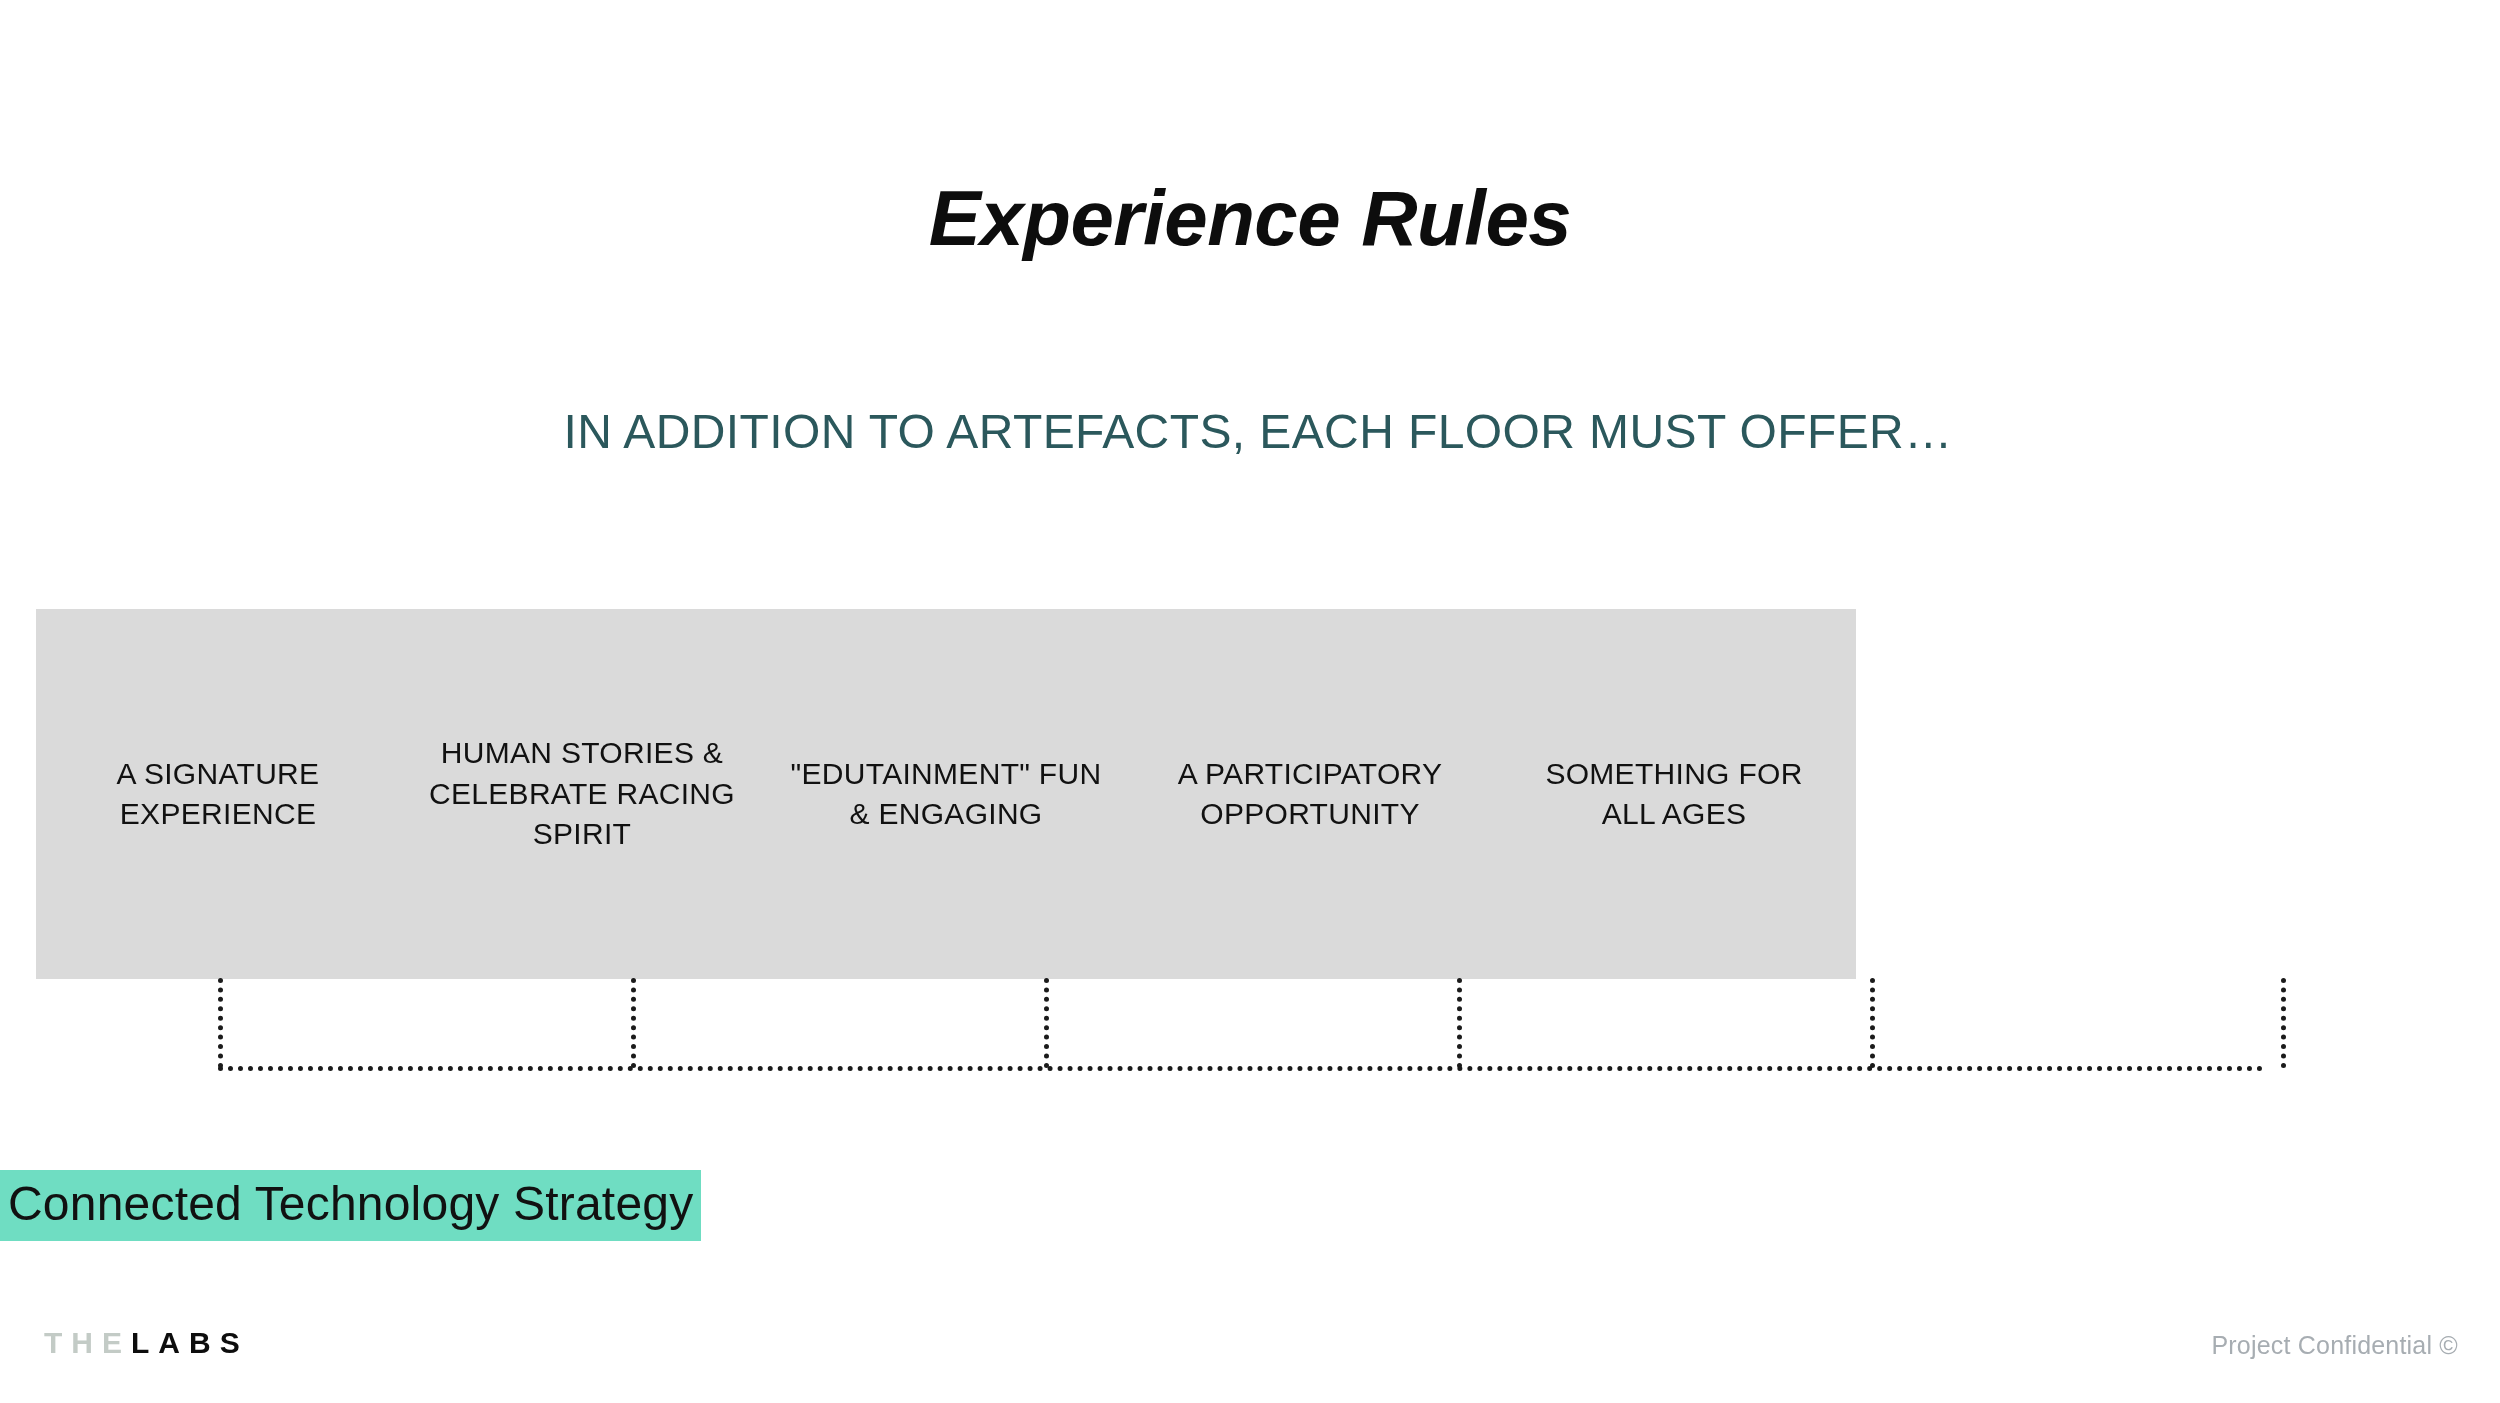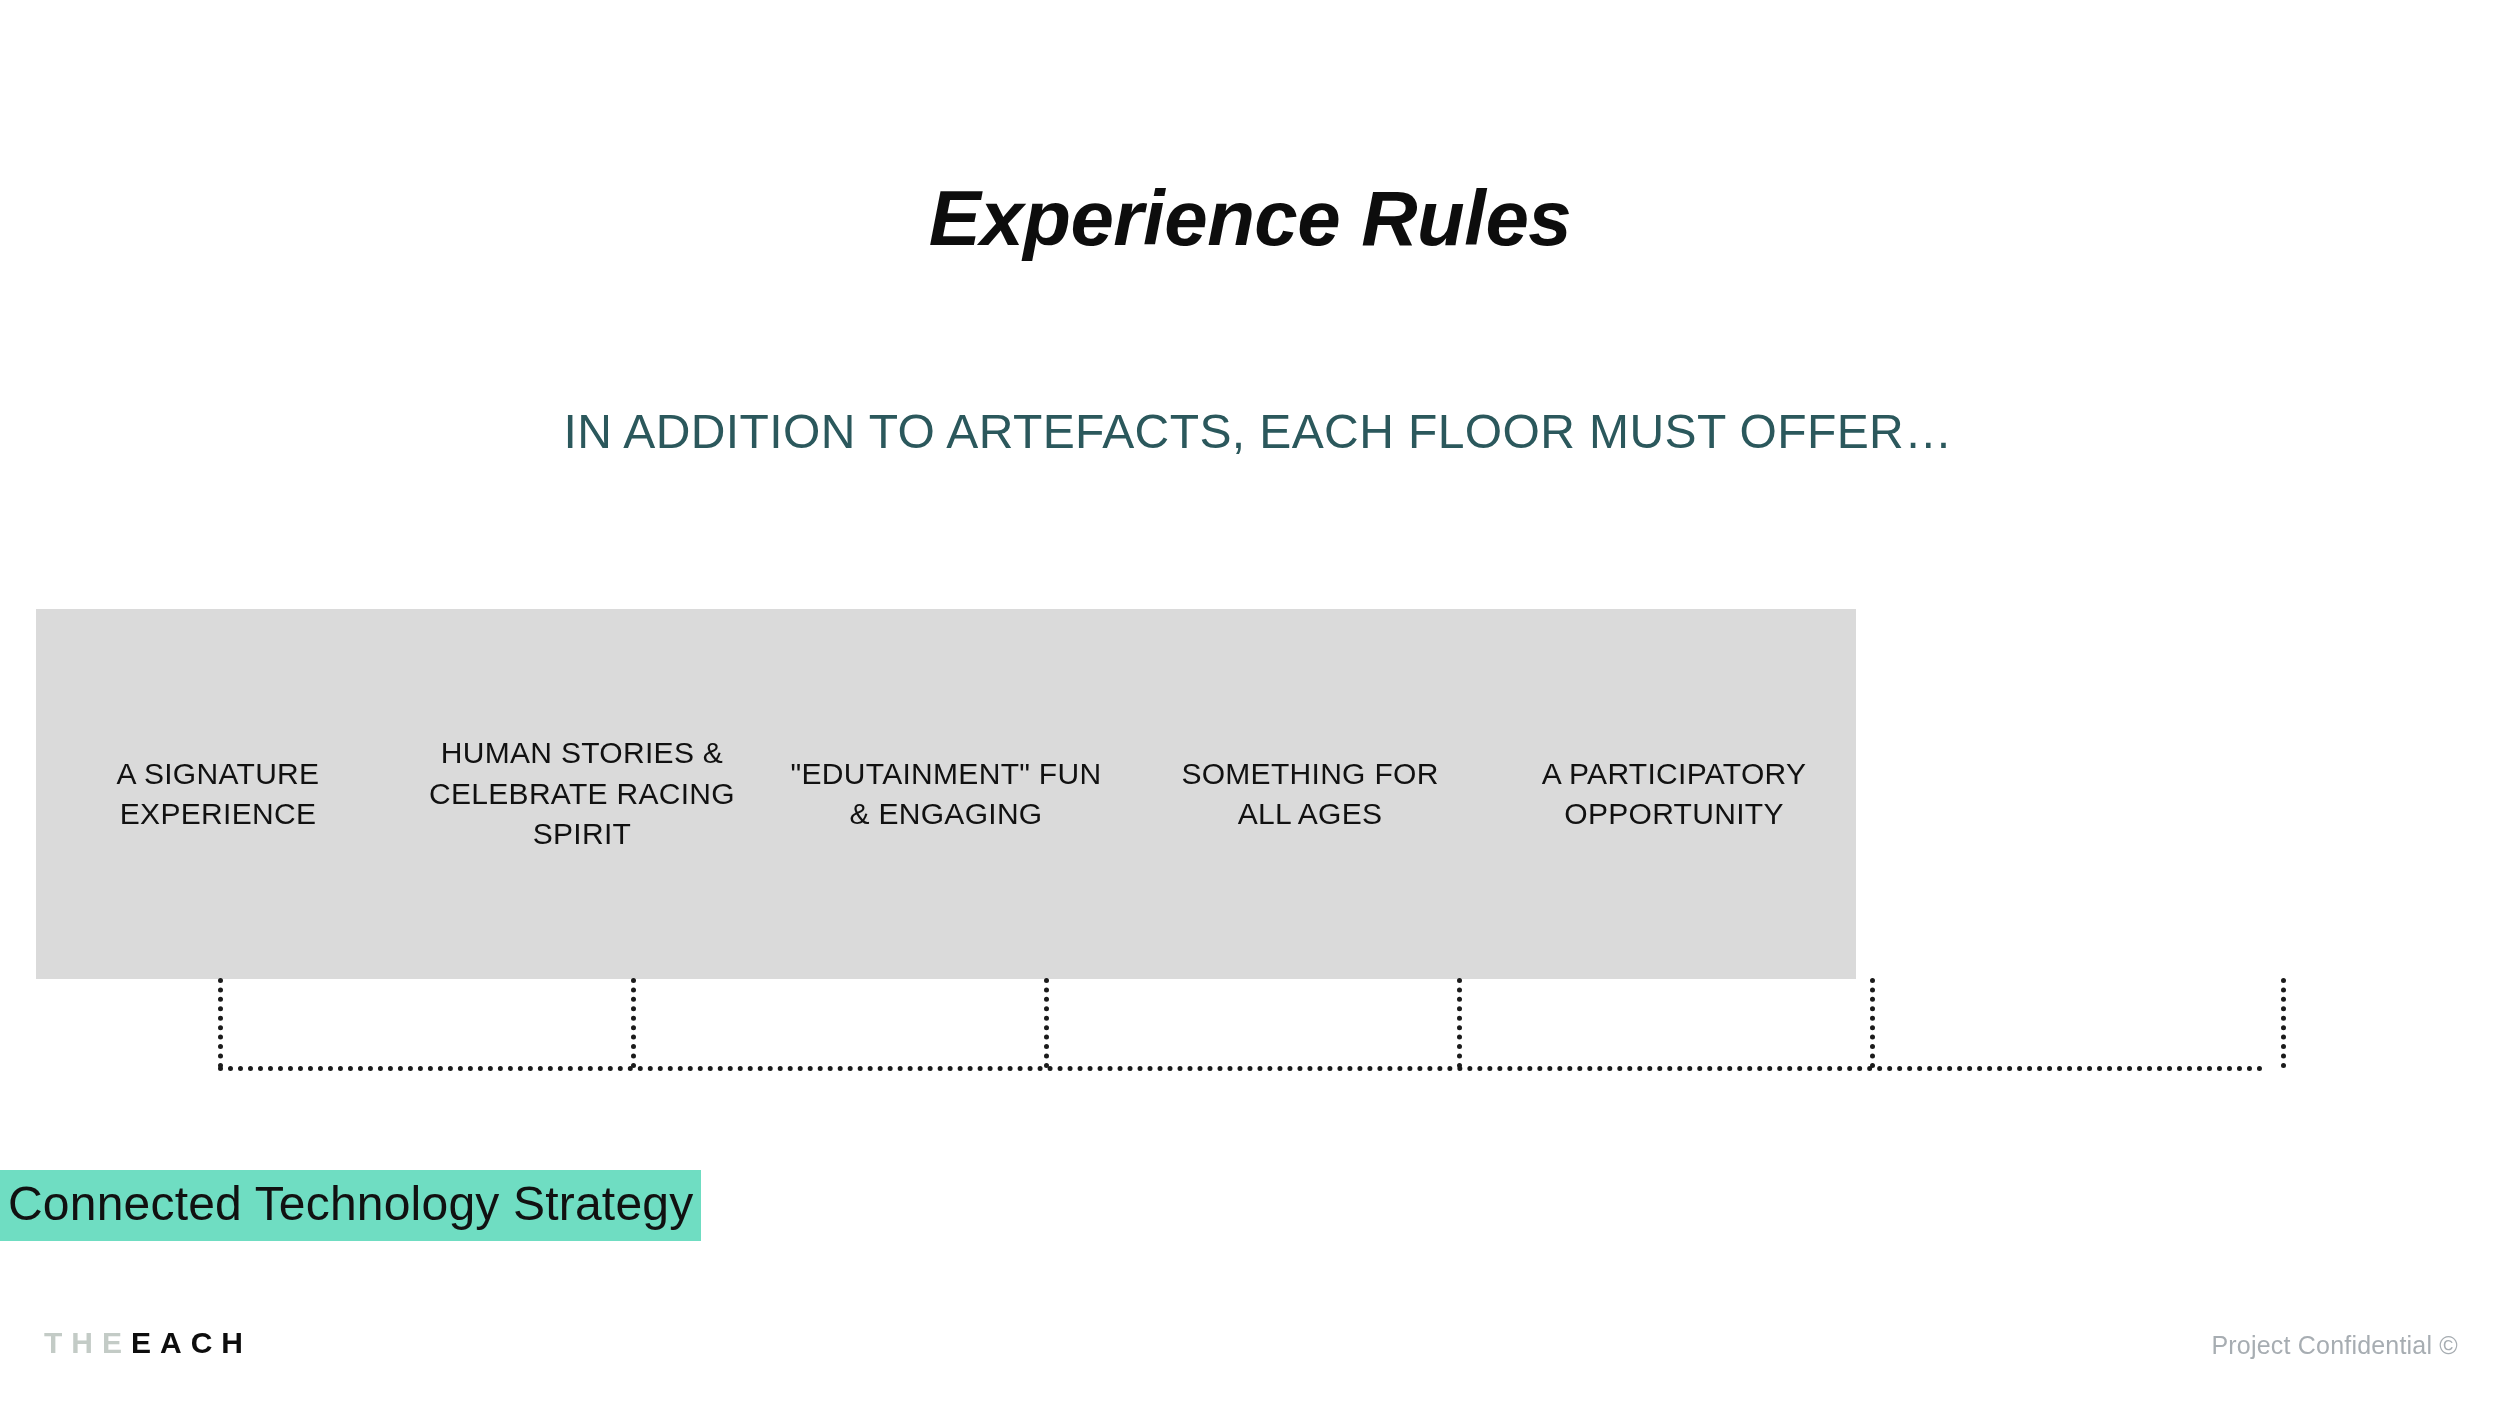--- a/index.html
+++ b/index.html
@@ -162,42 +162,42 @@
     <div class="rule-box">
       <div class="rule-box-label">HUMAN STORIES  &amp;
 CELEBRATE RACING
 SPIRIT</div>
     </div>
     <div class="rule-box">
       <div class="rule-box-label">"EDUTAINMENT" FUN
 &amp; ENGAGING</div>
     </div>
     <div class="rule-box">
+      <div class="rule-box-label">A PARTICIPATORY
+OPPORTUNITY</div>
+    </div>
+    <div class="rule-box">
       <div class="rule-box-label">SOMETHING FOR
 ALL AGES</div>
-    </div>
-    <div class="rule-box">
-      <div class="rule-box-label">A PARTICIPATORY
-OPPORTUNITY</div>
     </div>
   </div>
 
   <div class="connectors">
     <div class="v-drop" style="left:218px;"></div>
     <div class="v-drop" style="left:631px;"></div>
     <div class="v-drop" style="left:1044px;"></div>
     <div class="v-drop" style="left:1457px;"></div>
     <div class="v-drop" style="left:1870px;"></div>
     <div class="v-drop" style="left:2281px;"></div>
     <div class="h-rail"></div>
   </div>
 
   <div class="callout-wrap">
     <span class="callout">Connected Technology Strategy</span>
   </div>
 
   <div class="brand">
-    <span class="brand-the">THE</span><span class="brand-labs">EACH</span>
+    <span class="brand-the">THE</span><span class="brand-labs">LABS</span>
   </div>
 
   <div class="confidential">Project Confidential ©</div>
 
 </div>
 
 </body></html>

